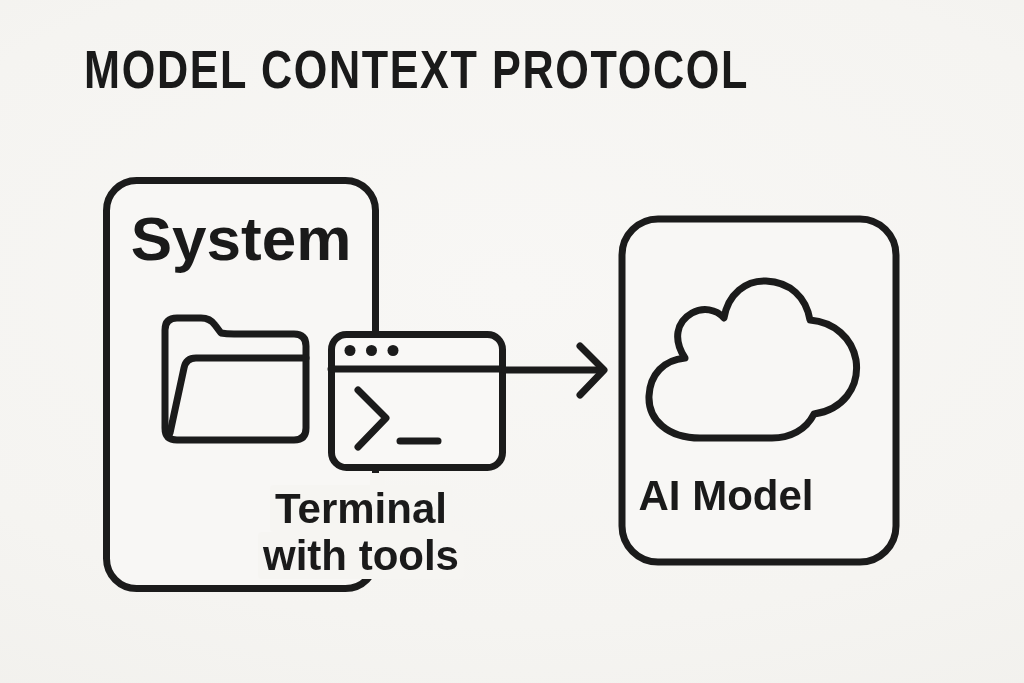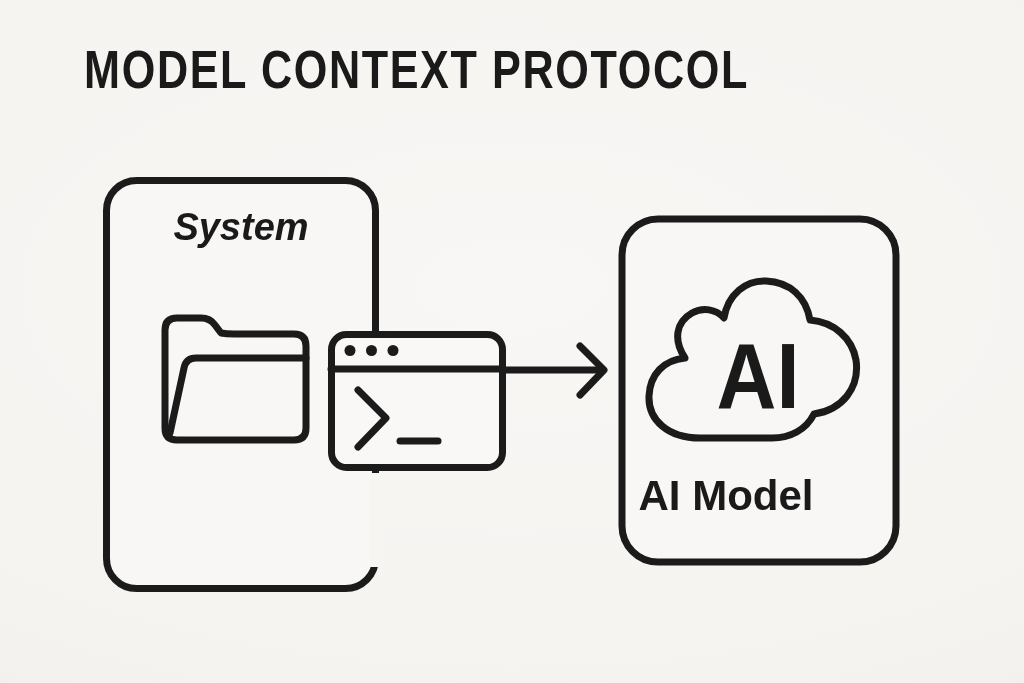--- a/index.html
+++ b/index.html
@@ -28,21 +28,21 @@
   .title {
     left: 0; top: 42px; width: 833px;
     font-size: 54px;
     letter-spacing: 2px;
   }
   .title .squeeze {
     display: inline-block;
     transform: scaleX(0.80);
     transform-origin: 50% 50%;
   }
-  .system-label  { left: 103px; top: 208px; width: 276px; font-size: 38px; font-style: italic; }
+  .system-label  { left: 103px; top: 208px; width: 276px; font-size: 62px; }
   .terminal-label {
     left: 241px; top: 485px; width: 240px;
     font-size: 42px; line-height: 47px;
   }
   .terminal-label .halo {
     display: inline-block;
     background: #f6f5f2;       
     padding: 0 5px;
     border-radius: 4px;
   }
@@ -117,20 +117,21 @@
              C 860 388 842 410 814 414
              C 806 430 790 438 772 438 Z" fill="#f8f7f5" stroke="#1b1b1b" stroke-width="7"></path>
   </svg>
 
   <div class="label title">
     <span class="squeeze">MODEL CONTEXT PROTOCOL</span>
   </div>
 
   <div class="label system-label">System</div>
 
+  <div class="label terminal-label">
+    <span class="halo">Terminal</span><br>
+    <span class="halo">with tools</span>
+  </div>
 
-  <div class="label ai-cloud-label">
-    <span class="squeeze">AI</span>
-  </div>
 
   <div class="label ai-model-label">AI Model</div>
 
 </div>
 
 </body></html>

